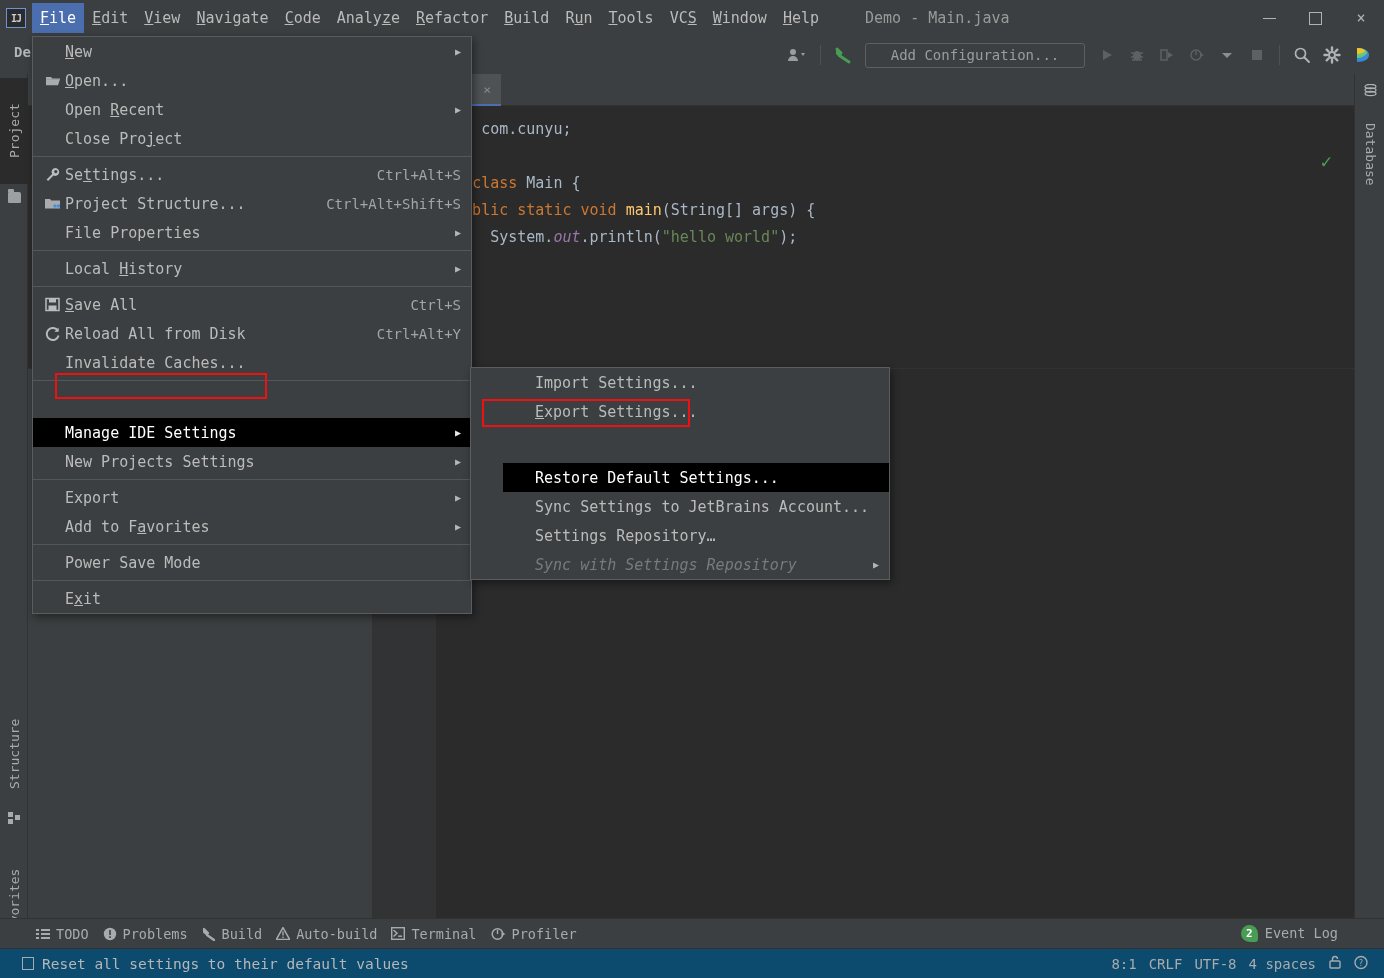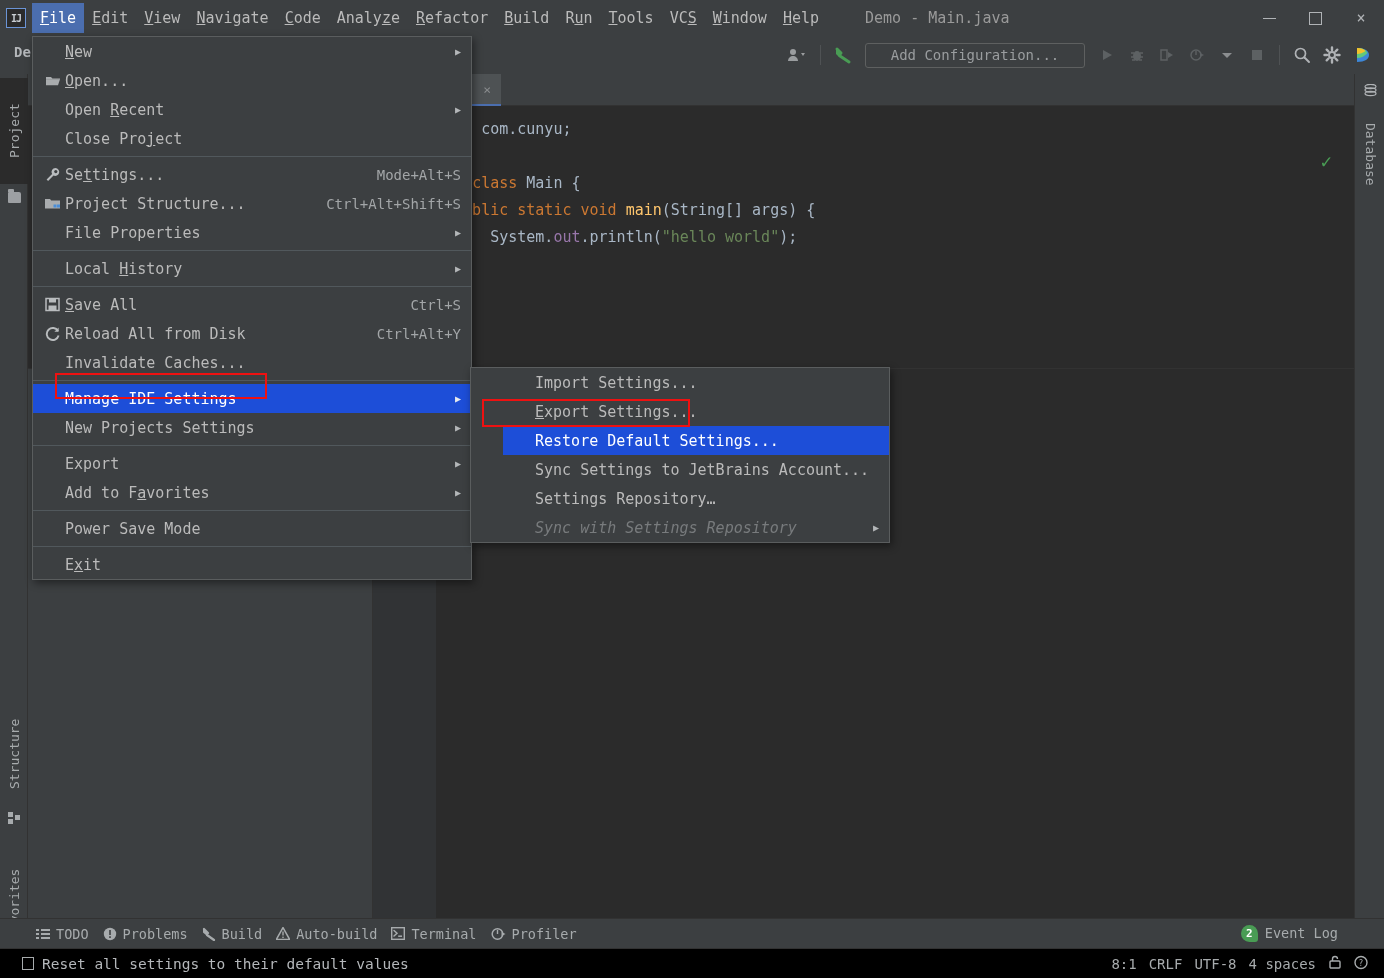--- a/index.html
+++ b/index.html
@@ -138,21 +138,21 @@
   }
   .code-lines {
     position: absolute; left: 408px; top: 10px;
     font-size: 15px; line-height: 27px; white-space: pre;
     font-family: "DejaVu Sans Mono", monospace;
   }
   .kw { color: #cc7832; }
   .plain { color: #a9b7c6; }
   .str { color: #6a8759; }
   .fn { color: #ffc66d; }
-  .stat { color: #9876aa; }
+  .stat { color: #9876aa; font-style: italic; }
   .check-mark {
     position: absolute; right: 22px; top: 44px;
     color: #499c54; font-size: 19px; font-weight: bold;
   }
   .ed-divider {
     position: absolute; left: 0; top: 294px; width: 100%; height: 1px;
     background: #323232;
   }
   .lower-pane {
     position: absolute; left: 0; top: 295px; width: 100%; height: 565px;
@@ -174,21 +174,21 @@
     box-shadow: 2px 3px 8px rgba(0,0,0,.45);
     z-index: 50; padding: 0;
   }
   #file-menu { left: 32px; top: 36px; width: 440px; }
   #sub-menu  { left: 470px; top: 367px; width: 420px; padding-left: 32px; }
   .mi {
     position: relative; display: flex; align-items: center;
     height: 29px; padding: 0 10px 0 12px;
     font-size: 15px; color: #bbbbbb; white-space: nowrap;
   }
-  .mi.sel { background: #1d4ed8; }
+  .mi.sel { background: #000000; margin-top: 37px; }
   .mi.dim, .mi.dim .mi-label { color: #787b7d; font-style: italic; }
   .mi-ico {
     width: 20px; min-width: 20px; display: flex; align-items: center;
     justify-content: flex-start; color: #a9acae; font-size: 14px;
   }
   .mi-label { flex: 0 0 auto; }
   .mi-label u { text-decoration: underline; }
   .mi-accel {
     margin-left: auto; padding-left: 28px;
     color: #a3a6a8; font-size: 14px;
@@ -220,21 +220,21 @@
     display: flex; align-items: center; gap: 7px;
   }
   .evt-badge {
     width: 17px; height: 17px; border-radius: 50% 50% 3px 50%;
     background: #499c54; color: #ffffff; font-size: 11px;
     display: flex; align-items: center; justify-content: center;
     font-weight: bold;
   }
   .status-bar {
     position: absolute; left: 0; bottom: 0; width: 1384px; height: 30px;
-    background: #000000; border-top: 1px solid #323232;
+    background: #0c4a6e; border-top: 1px solid #323232;
     display: flex; align-items: center;
   }
   .status-msg {
     display: flex; align-items: center; gap: 8px; padding-left: 22px;
     font-size: 14.5px; color: #b4b7ba; white-space: nowrap;
   }
   .status-right {
     margin-left: auto; display: flex; align-items: center; gap: 12px;
     padding-right: 14px; font-size: 14px; color: #a7abad; white-space: nowrap;
   }
@@ -431,21 +431,21 @@
       </div>
       <div class="msep"></div>
       <div class="mi">
         <span class="mi-ico">
           <svg width="16" height="15" viewBox="0 0 16 15">
             <path d="M10.5 1a4 4 0 0 0-3.4 6.1L1.6 12.6l1.5 1.5 5.4-5.5A4 4 0 1 0 10.5 1z" fill="#b9bcbe"></path>
             <circle cx="10.8" cy="4.6" r="1.6" fill="#3c3f41"></circle>
           </svg>
         </span>
         <span class="mi-label">Se<u>t</u>tings...</span>
-        <span class="mi-accel">Mode+Alt+S</span>
+        <span class="mi-accel">Ctrl+Alt+S</span>
       </div>
       <div class="mi">
         <span class="mi-ico">
           <svg width="16" height="14" viewBox="0 0 16 14">
             <path d="M0 2h5l1.2 1.4H15v8H0z" fill="#a9acae"></path>
             <rect x="8.5" y="7.5" width="3" height="3" fill="#4b8ed8"></rect>
             <rect x="12" y="7.5" width="3" height="3" fill="#4b8ed8"></rect>
           </svg>
         </span>
         <span class="mi-label">Project Structure...</span>

